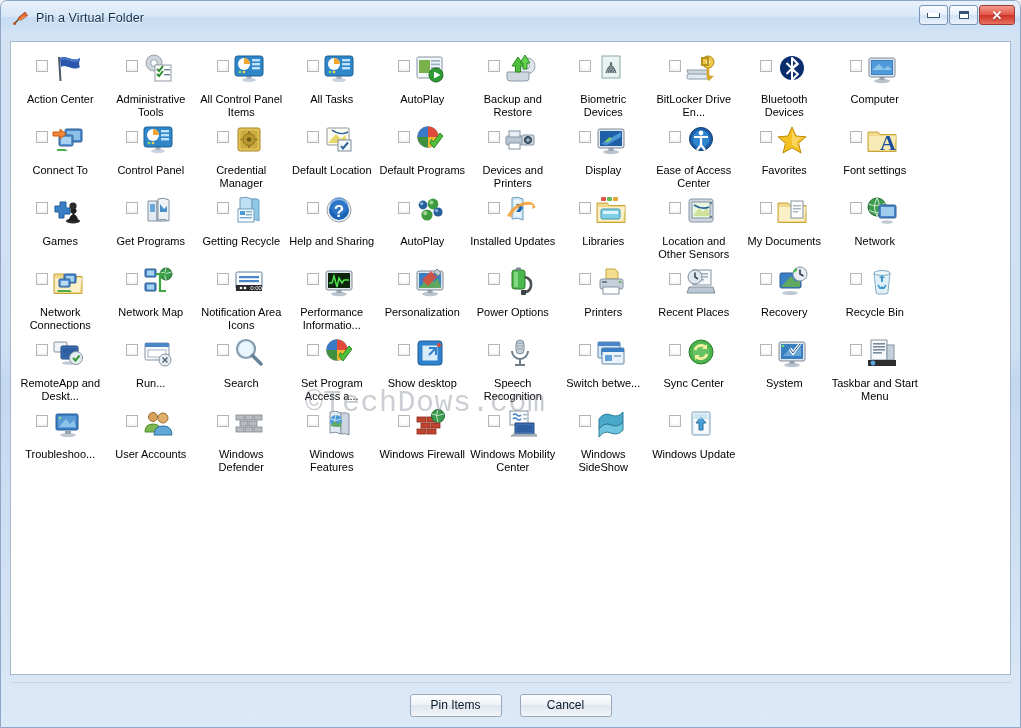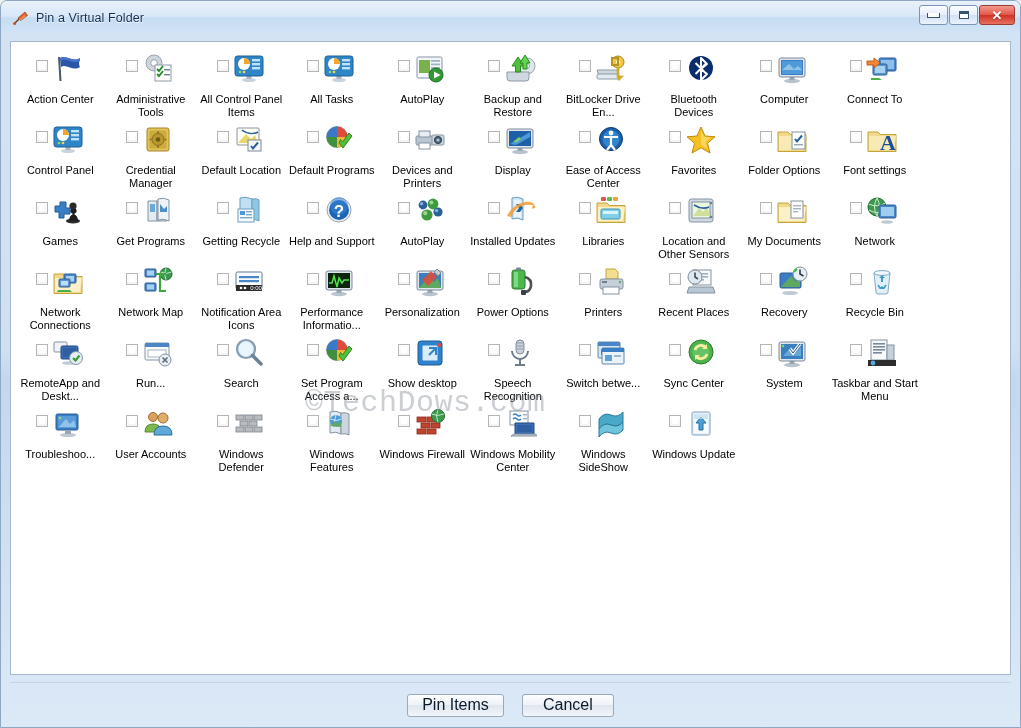--- a/index.html
+++ b/index.html
@@ -101,21 +101,21 @@
   }
   
   #footer{
     flex:0 0 44px;height:44px;
     display:flex;align-items:center;justify-content:center;gap:18px;
     border-top:1px solid #c8d4e2;
     margin-top:7px;
   }
   .fbtn{
     min-width:92px;height:23px;padding:0 14px;
-    font-size:16px;color:#0b1a2b;
+    font-size:12px;color:#0b1a2b;
     border:1px solid #9aa9bb;border-radius:3px;
     background:linear-gradient(to bottom,#fcfdfe 0%,#eef2f7 46%,#dfe6ee 50%,#f3f6fa 100%);
     font-family:"Liberation Sans",sans-serif;
     cursor:default;
   }
 </style>
 </head>
 <body>
 
 <div id="window">
@@ -247,20 +247,35 @@
                 </svg></div>
             </div>
             <div class="label">Backup and Restore</div>
           </div>
           <div class="cell">
             <div class="toprow">
               <div class="cbox">
                 <i></i>
               </div>
               <div class="ico"><svg width="34" height="34" viewBox="0 0 34 34">
+      <rect x="8" y="4" width="18" height="22" fill="#e9f4f2" stroke="#89a9a4"></rect>
+      <path d="M12 21 q5 -14 10 0" stroke="#5c6e75" fill="none" stroke-width="1.4"></path>
+      <path d="M14 21 q3 -10 6 0" stroke="#5c6e75" fill="none" stroke-width="1.4"></path>
+      <path d="M16 21 q1 -6 2 0" stroke="#5c6e75" fill="none" stroke-width="1.4"></path>
+      <ellipse cx="17" cy="12" rx="1.3" ry="2" fill="#5c6e75"></ellipse>
+                </svg></div>
+            </div>
+            <div class="label">Biometric Devices</div>
+          </div>
+          <div class="cell">
+            <div class="toprow">
+              <div class="cbox">
+                <i></i>
+              </div>
+              <div class="ico"><svg width="34" height="34" viewBox="0 0 34 34">
       <path d="M3 18 h20 l2 6 h-20 z" fill="#cfd8e1" stroke="#8c99a6"></path>
       <rect x="3" y="22" width="22" height="5" rx="1.5" fill="#e2e9ef" stroke="#8c99a6"></rect>
       <circle cx="24" cy="10" r="6" fill="#f1c84a" stroke="#a88418"></circle>
       <circle cx="24" cy="10" r="2" fill="#fff8dc"></circle>
       <path d="M24 15 l0 10 l3 0 l-3 3" stroke="#d3a92a" stroke-width="2.6" fill="none"></path>
       <rect x="18" y="6" width="6" height="7" fill="none" stroke="#b7931f" stroke-width="2"></rect>
                 </svg></div>
             </div>
             <div class="label">BitLocker Drive En...</div>
           </div>
@@ -434,35 +449,20 @@
             <div class="label">Favorites</div>
           </div>
           <div class="cell">
             <div class="toprow">
               <div class="cbox">
                 <i></i>
               </div>
               <div class="ico"><svg width="34" height="34" viewBox="0 0 34 34">
     <path d="M3 9 h10 l2.5 2.5 h15.5 v17 h-28 z" fill="#f0d98a" stroke="#c6a43c"></path>
     <path d="M4 13 h27 l-2 14 h-25 z" fill="#f8eab4"></path>
-      <rect x="17" y="9" width="13" height="17" fill="#fbfcfd" stroke="#8492a0"></rect>
-      <path d="M20 16 l2 2.5 l5 -6" stroke="#2a6099" stroke-width="2" fill="none"></path>
-      <rect x="19" y="21" width="9" height="1.4" fill="#9aa8b6"></rect>
-                </svg></div>
-            </div>
-            <div class="label">Folder Options</div>
-          </div>
-          <div class="cell">
-            <div class="toprow">
-              <div class="cbox">
-                <i></i>
-              </div>
-              <div class="ico"><svg width="34" height="34" viewBox="0 0 34 34">
-    <path d="M3 9 h10 l2.5 2.5 h15.5 v17 h-28 z" fill="#f0d98a" stroke="#c6a43c"></path>
-    <path d="M4 13 h27 l-2 14 h-25 z" fill="#f8eab4"></path>
       <text x="15" y="27" font-size="22" font-family="Liberation Serif,serif" fill="#1b4f9c" font-weight="bold">A</text>
                 </svg></div>
             </div>
             <div class="label">Font settings</div>
           </div>
           <div class="cell">
             <div class="toprow">
               <div class="cbox">
                 <i></i>
               </div>
@@ -513,21 +513,21 @@
               <div class="cbox">
                 <i></i>
               </div>
               <div class="ico"><svg width="34" height="34" viewBox="0 0 34 34">
       <circle cx="17" cy="16" r="12" fill="#eceff2" stroke="#9aa3ad"></circle>
       <circle cx="17" cy="16" r="10" fill="#1b63b5"></circle>
       <circle cx="17" cy="12" r="9" fill="#3a86d8" opacity=".55"></circle>
       <text x="17" y="23" font-size="17" font-weight="bold" text-anchor="middle" font-family="Liberation Sans,sans-serif" fill="#fff">?</text>
                 </svg></div>
             </div>
-            <div class="label">Help and Support</div>
+            <div class="label">Help and Sharing</div>
           </div>
           <div class="cell">
             <div class="toprow">
               <div class="cbox">
                 <i></i>
               </div>
               <div class="ico"><svg width="34" height="34" viewBox="0 0 34 34">
       <circle cx="10" cy="11" r="4.4" fill="#2a6099"></circle>
       <circle cx="8.7" cy="9.7" r="1.6" fill="#9ec8ea" opacity=".8"></circle>
       <circle cx="20" cy="10" r="5.4" fill="#3f9b3f"></circle>

